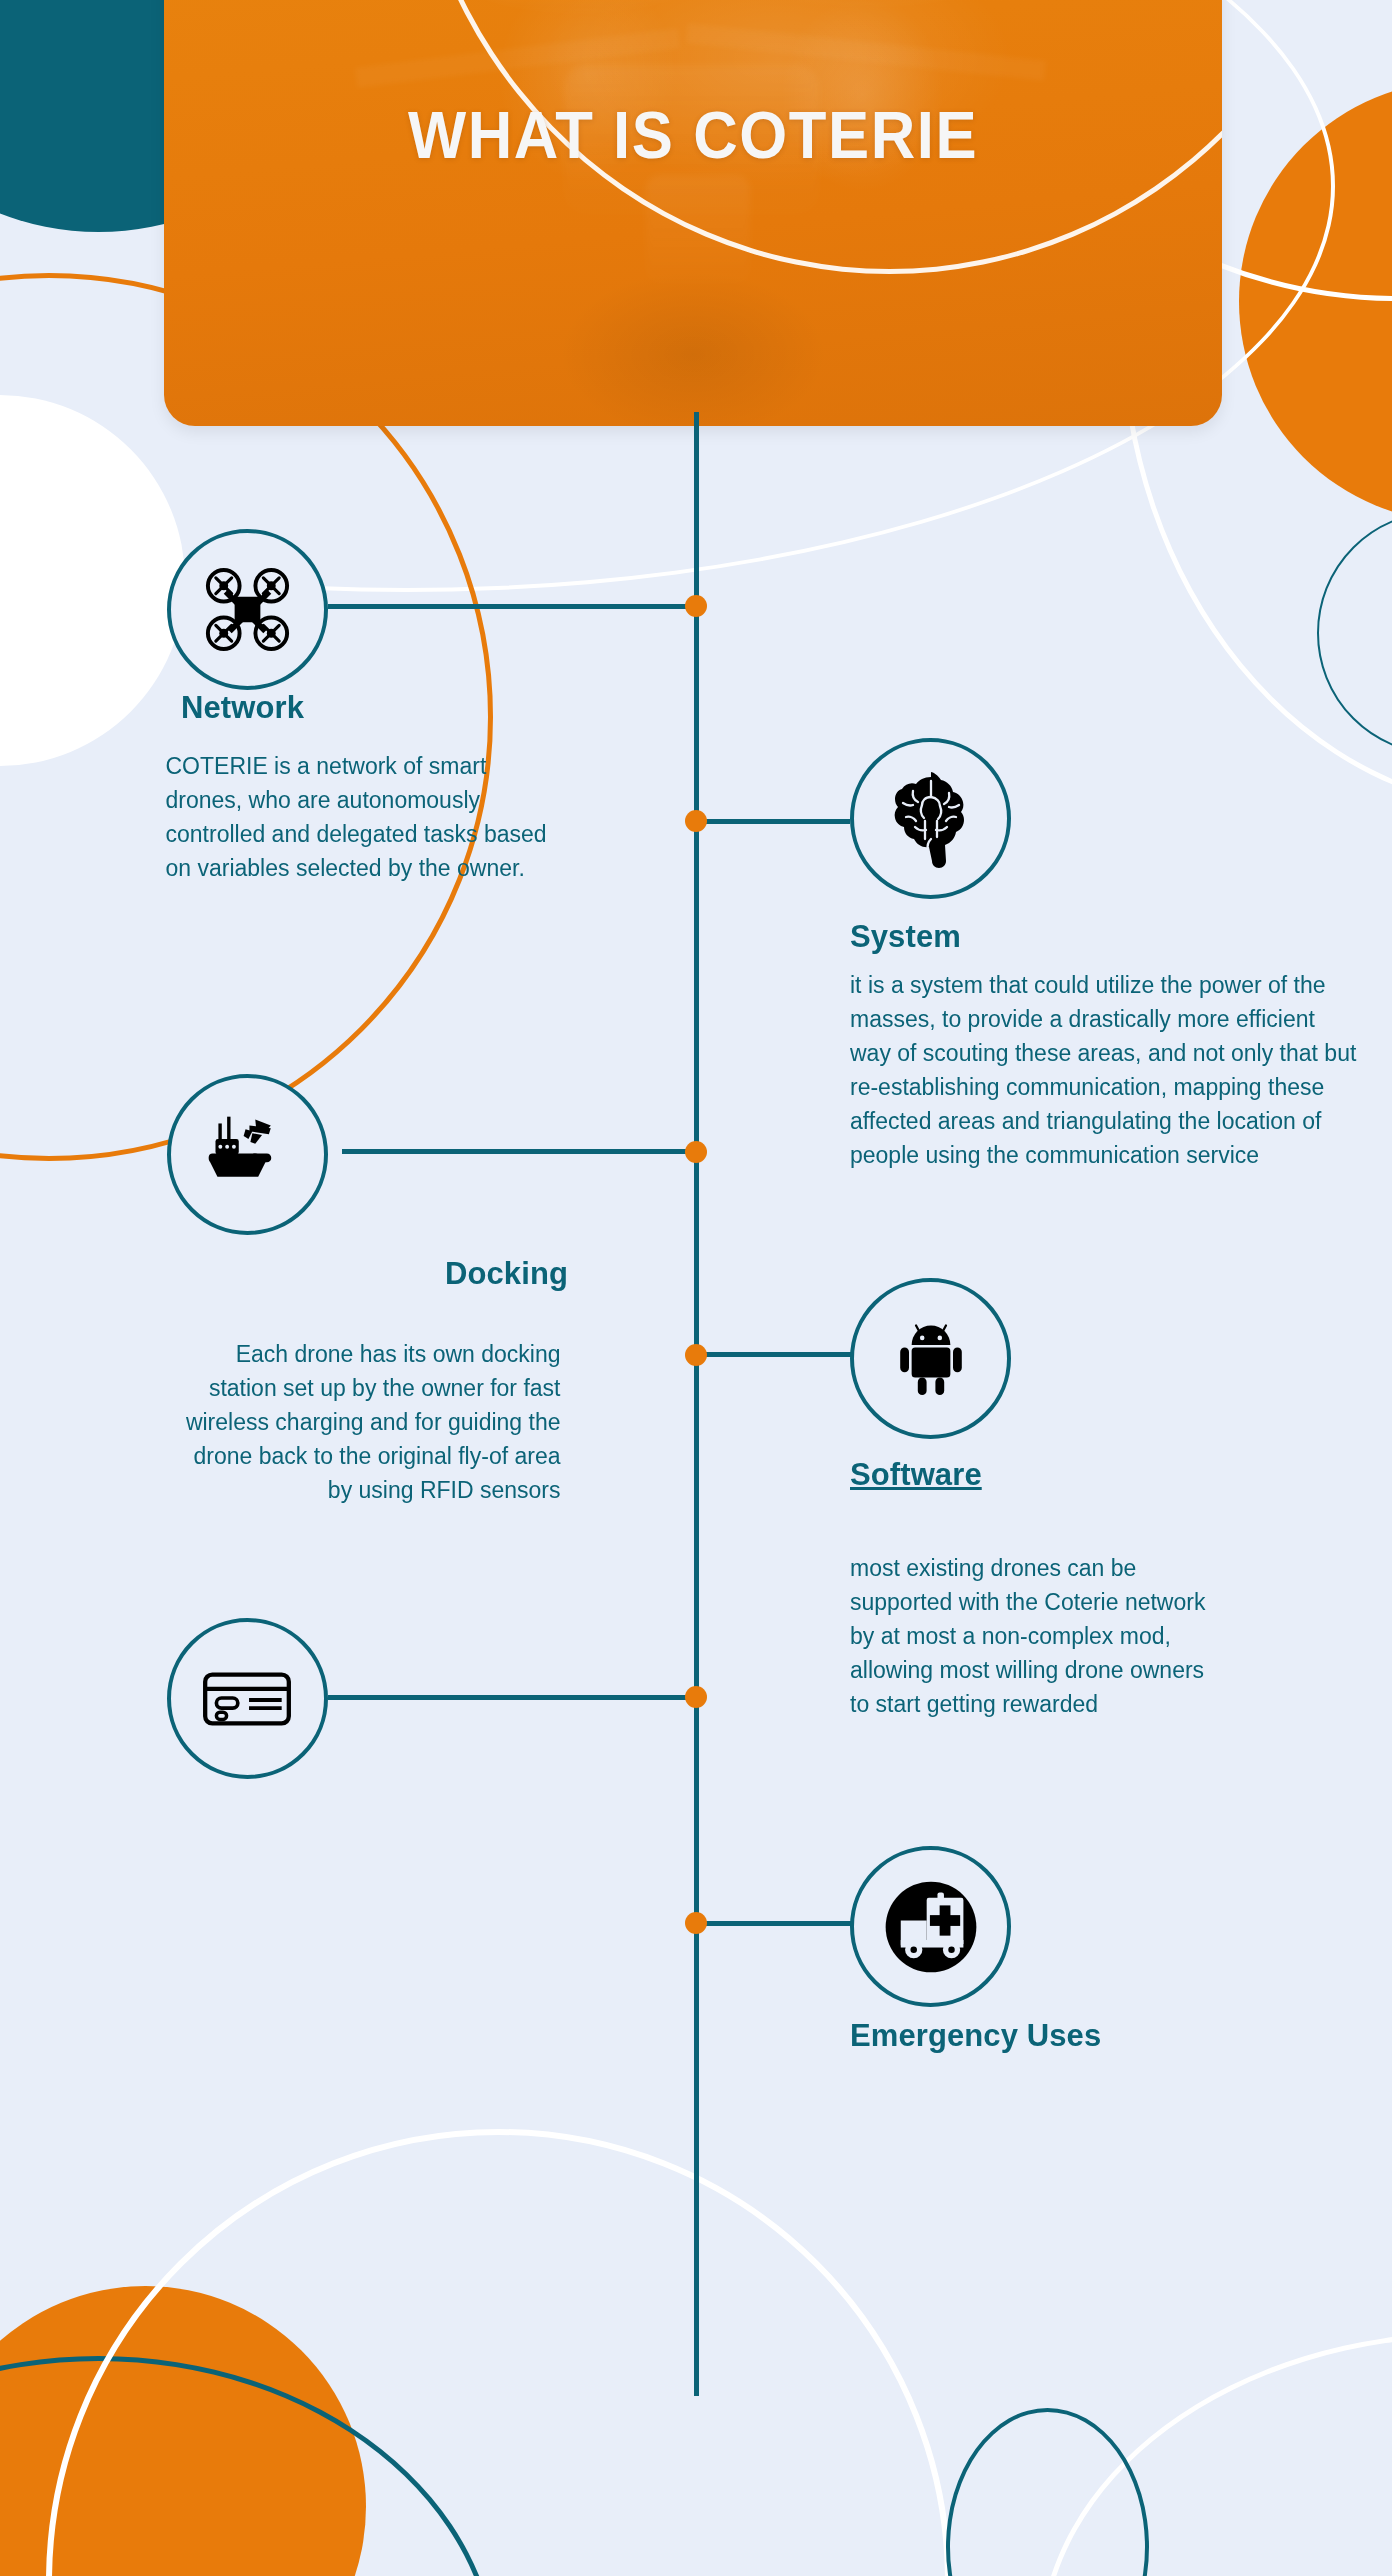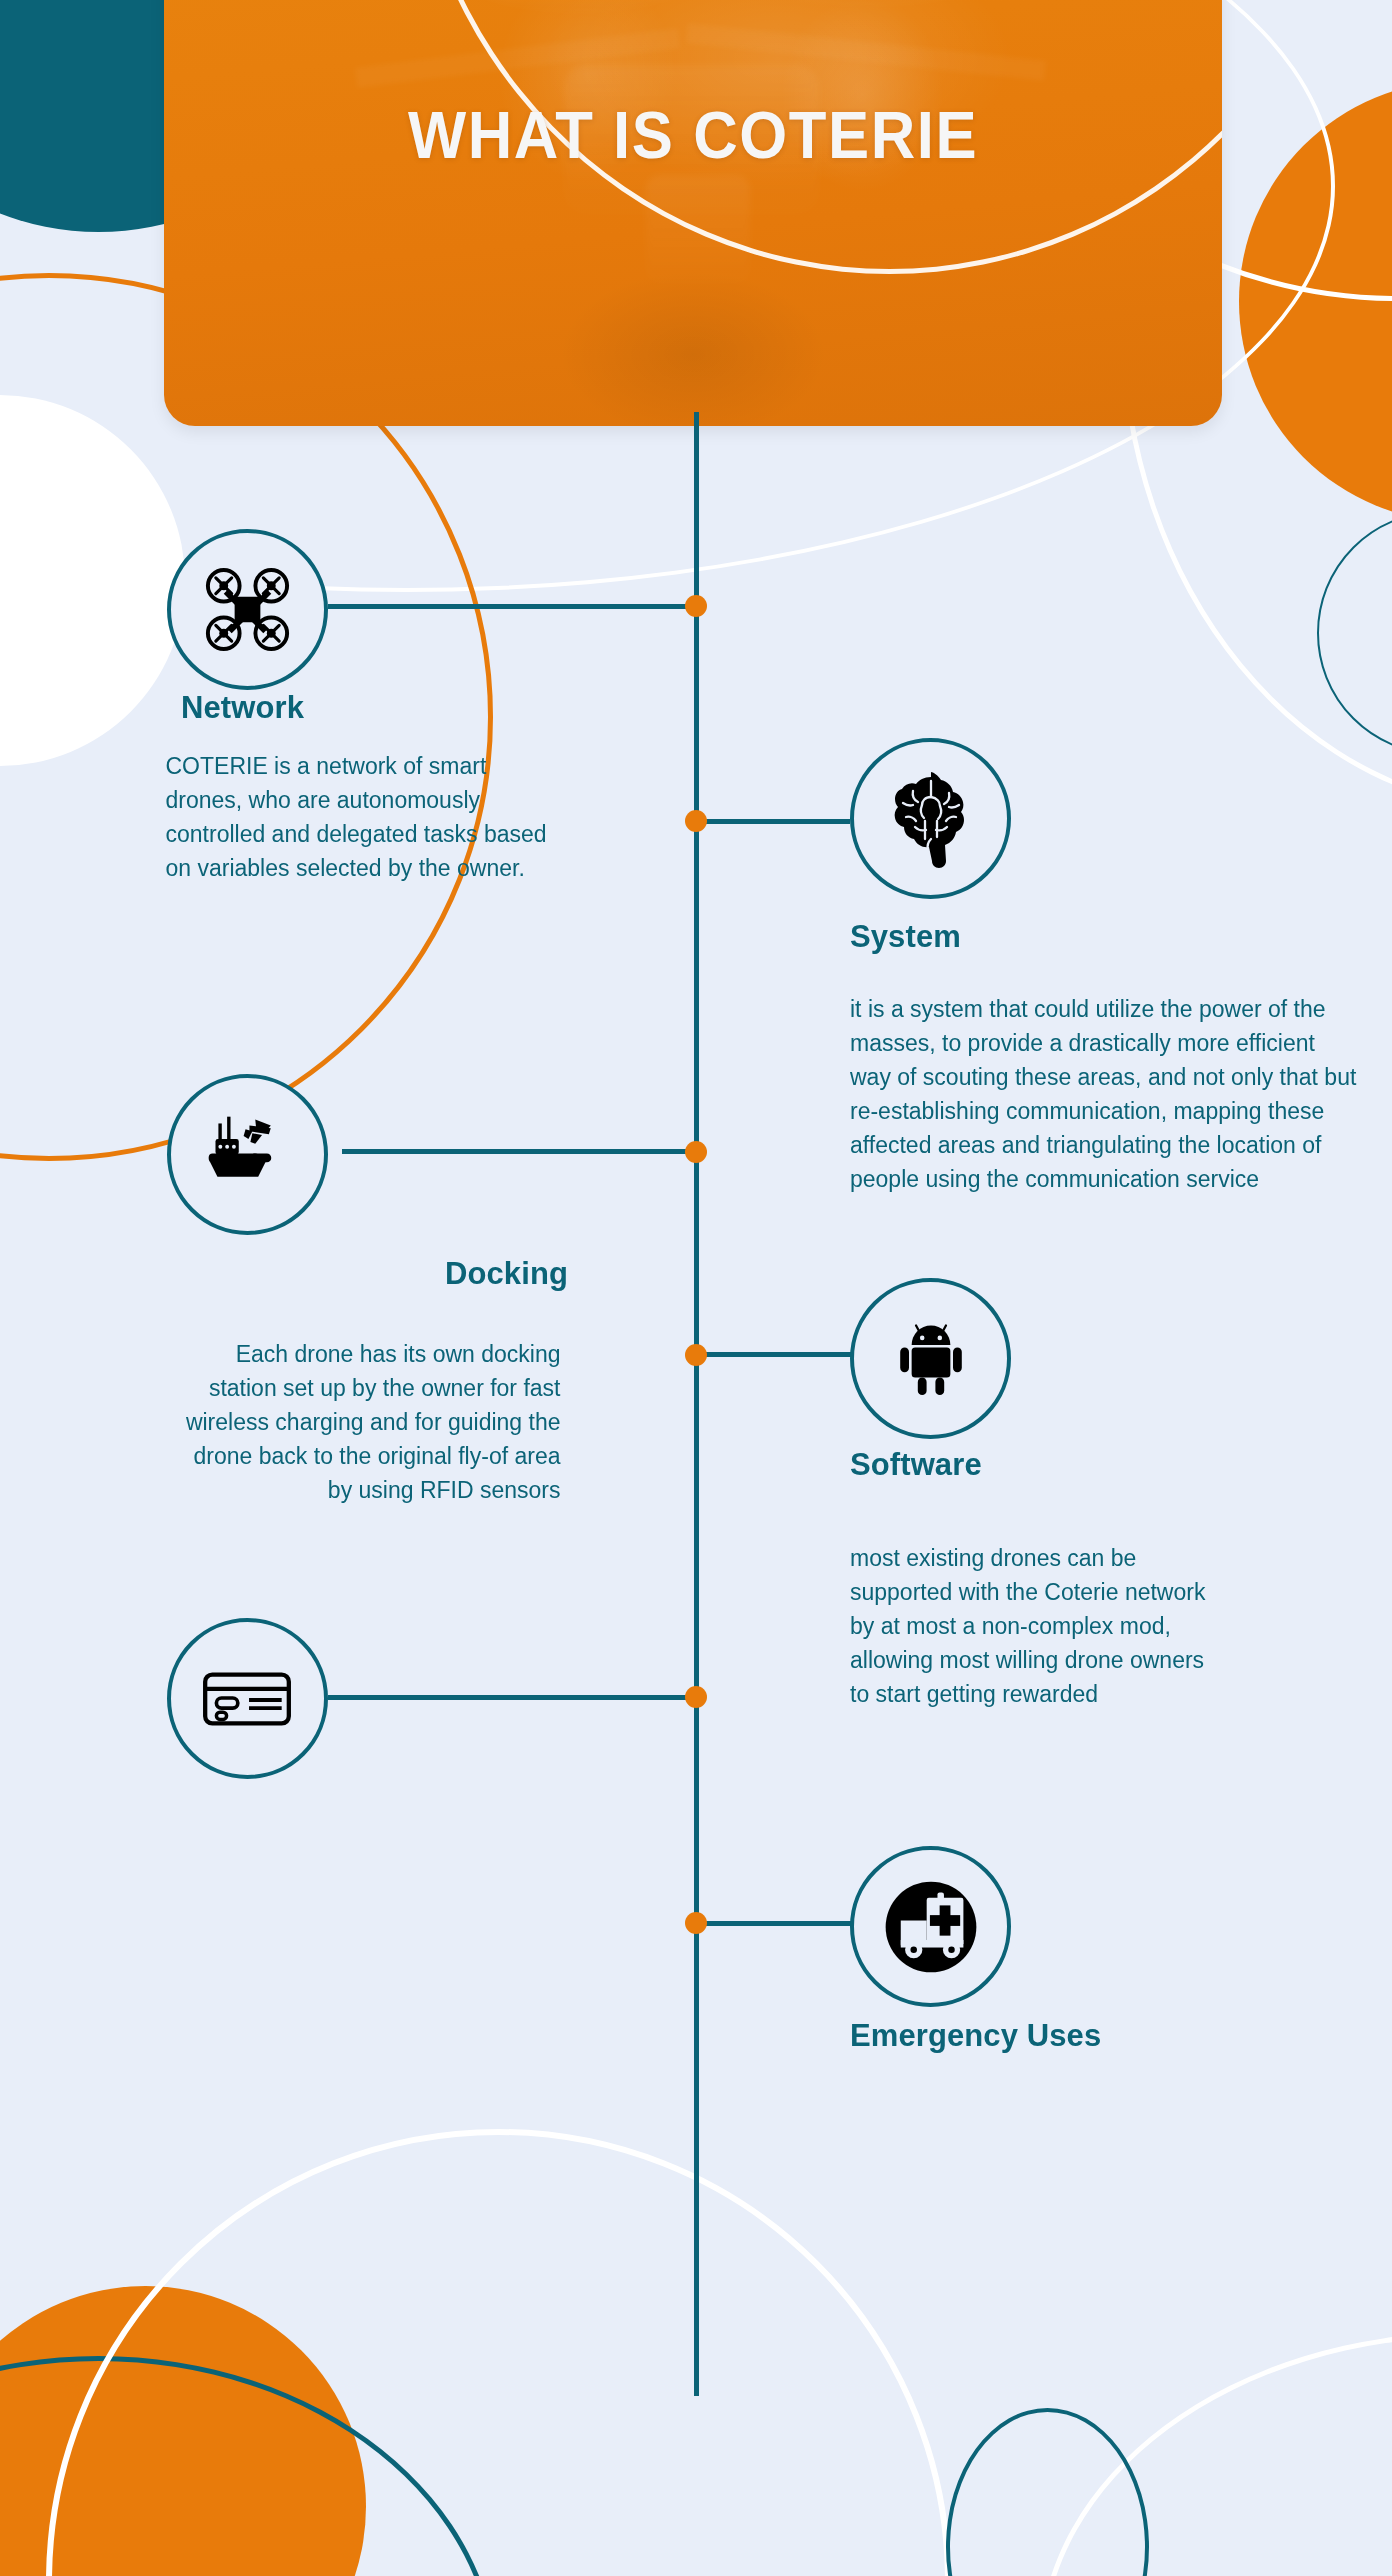--- a/index.html
+++ b/index.html
@@ -311,21 +311,21 @@
             <path d="M34 58c3 3 7 4 11 3"></path>
               <path d="M66 58c-3 3-7 4-11 3"></path>
             <path d="M44 52v18"></path>
               <path d="M56 52v16"></path>
             <path d="M50 70c-3 3-4 7-3 11"></path>
           </g>
         </svg>
       </span>
     </div>
     <h2 style="margin-top:20px;">System</h2>
-    <p style="margin-top:37px; width:509px;">it is a system that could utilize the power of the masses, to provide a drastically more efficient way of scouting these areas, and not only that but re-establishing communication, mapping these affected areas and triangulating the location of people using the communication service</p>
+    <p style="margin-top:13px; width:509px;">it is a system that could utilize the power of the masses, to provide a drastically more efficient way of scouting these areas, and not only that but re-establishing communication, mapping these affected areas and triangulating the location of people using the communication service</p>
   </div>
 
   <div class="block left" style="left:162px; top:1074px; width:406px;text-align:right;">
     <div class="icon-circle">
       <span>
         <svg width="97" height="97" viewBox="0 0 100 100">
           <g fill="#000">
             <rect x="20" y="18" width="3.5" height="22"></rect>
             <rect x="29" y="11" width="3.5" height="29"></rect>
             <rect x="17" y="34" width="24" height="16" rx="2.5"></rect>
@@ -365,21 +365,21 @@
               <circle cx="60" cy="26" r="2.6"></circle>
           </g>
           <rect x="28" y="37" width="44" height="34" rx="4" fill="#000"></rect>
           <rect x="15" y="37" width="10" height="28" rx="5" fill="#000"></rect>
           <rect x="75" y="37" width="10" height="28" rx="5" fill="#000"></rect>
           <rect x="35" y="71" width="10" height="20" rx="5" fill="#000"></rect>
           <rect x="55" y="71" width="10" height="20" rx="5" fill="#000"></rect>
         </svg>
       </span>
     </div>
-    <h2 style="margin-top:8px;">Software</h2>
+    <h2 style="margin-top:18px;text-decoration:underline;">Software</h2>
     <p style="margin-top:58px; width:360px;">most existing drones can be supported with the Coterie network by at most a non-complex mod, allowing most willing  drone owners to start getting rewarded</p>
   </div>
 
   <div class="block left" style="left:162px; top:1618px; width:406px;">
     <div class="icon-circle">
       <span>
         <svg width="102" height="102" viewBox="0 0 100 100">
           <rect x="9" y="26" width="82" height="48" rx="7" fill="none" stroke="#000" stroke-width="4.2"></rect>
           <line x1="9" y1="40" x2="91" y2="40" stroke="#000" stroke-width="4.2"></line>
           <rect x="20" y="49" width="21" height="10" rx="5" fill="none" stroke="#000" stroke-width="3.6"></rect>

